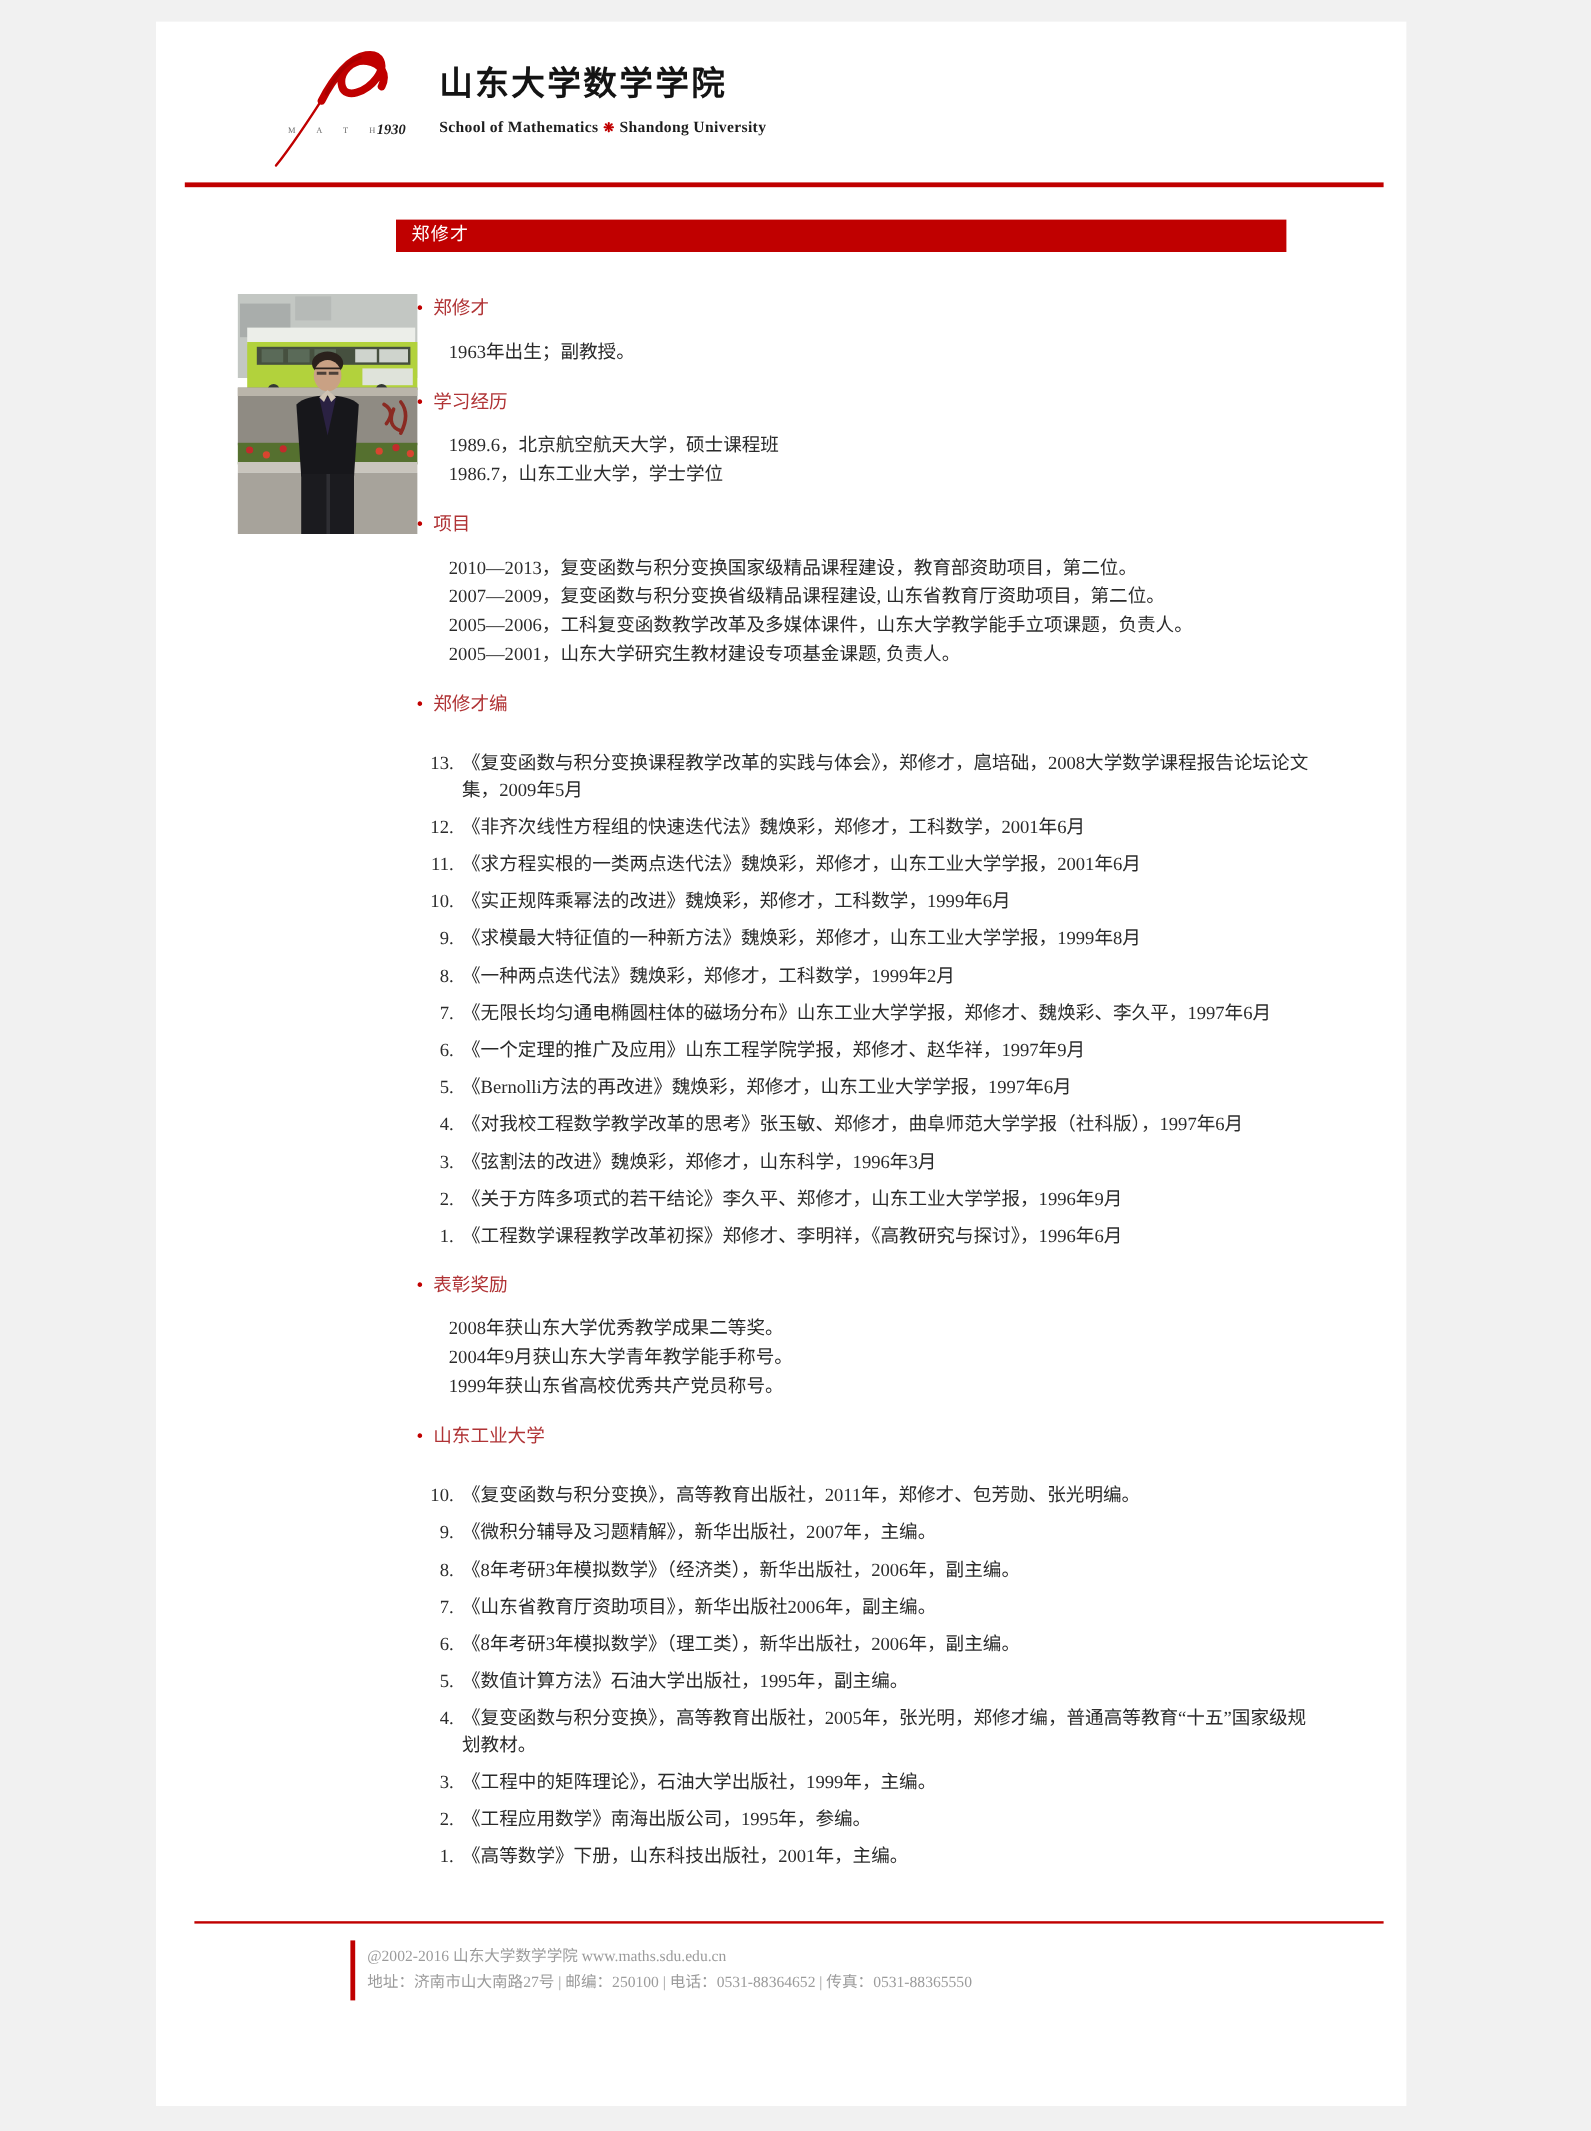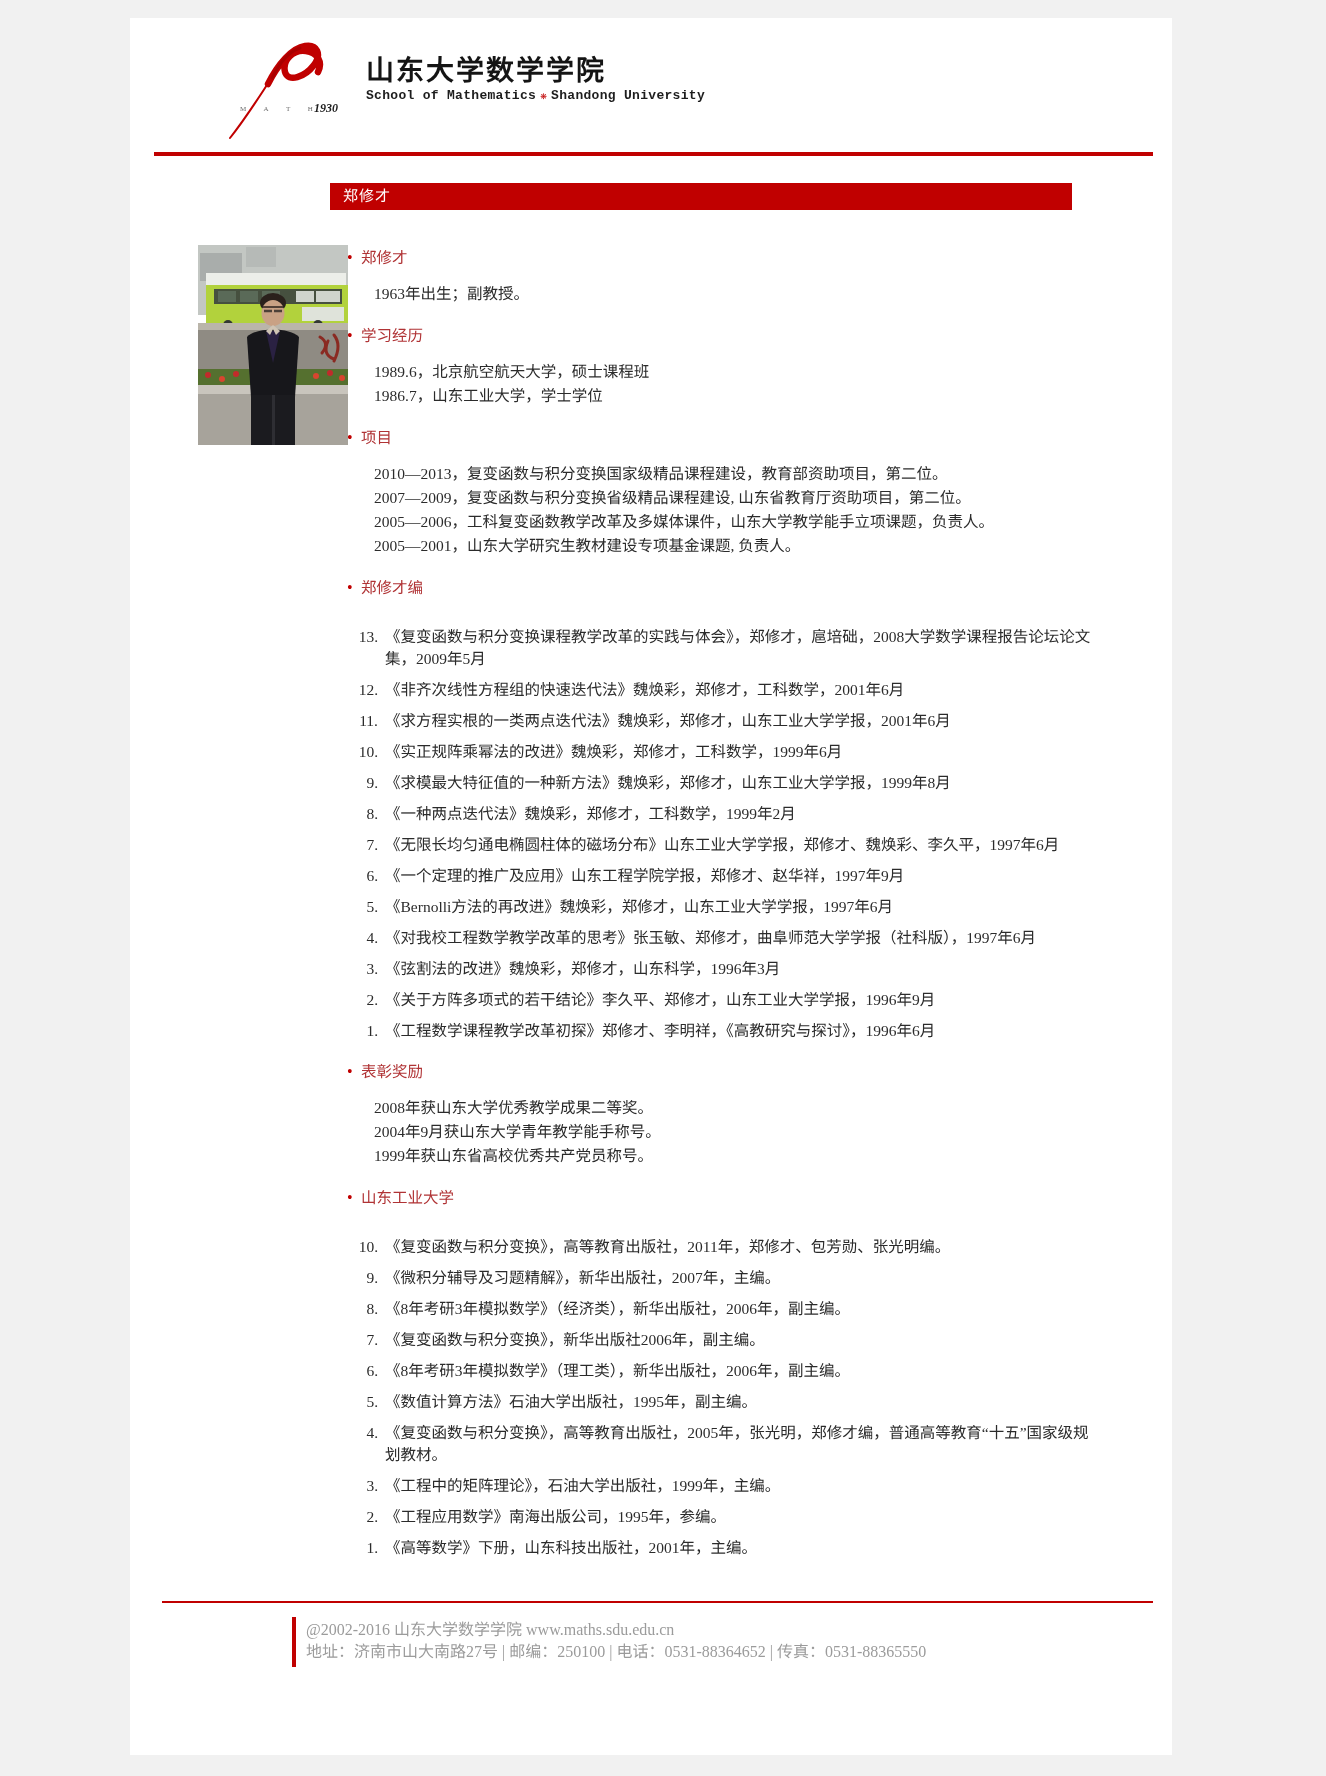--- a/index.html
+++ b/index.html
@@ -19,21 +19,21 @@
   }
   .card{
     width:1042px; margin-left:130px; margin-top:18px;
     background:#ffffff; padding-bottom:16px; min-height:1737px;
   }
   
   .header{position:relative; height:134px;}
   .logo{position:absolute; left:96px; top:24px; width:140px; height:104px;}
   .brand{position:absolute; left:236px; top:38px;}
   .brand-cn{font-size:28px; font-weight:bold; letter-spacing:2px; color:#141414; line-height:30px;}
-  .brand-en{font-size:13px; font-weight:bold; color:#1d1d1d; margin-top:2px; letter-spacing:0.3px;font-family:Liberation Mono, monospace;}
+  .brand-en{font-size:13px; font-weight:bold; color:#1d1d1d; margin-top:12px; letter-spacing:0.3px;}
   .brand-en .sep{color:var(--red); font-size:11px; padding:0 4px;}
   .rule{height:4px; background:var(--red); margin:0 19px 0 24px;}
   
   .bar{
     margin:27px 100px 0 200px; height:27px; background:var(--red);
     color:#ffffff; font-size:15px; line-height:27px; padding-left:13px;
     letter-spacing:1px;
   }
   
   .main{position:relative; padding-top:18px;}
@@ -45,21 +45,21 @@
   .sec-body.lines{margin:14px 0 0 27px; max-width:662px;}
   .sec-body.lines p{margin:0; font-size:15.5px; line-height:24px;}
   .sec-body.items{margin-top:28px;}
   .item{display:flex; margin-bottom:9px; font-size:15.5px; line-height:22px;}
   .item .num{flex:none; width:31px; text-align:right; margin-right:7px;}
   .item .txt{flex:1;}
   
   .footer-rule{height:2px; background:var(--red); margin:42px 19px 0 32px;}
   .footer{
     margin:14px 19px 0 162px; border-left:4px solid var(--red);
-    padding:2px 0 4px 10px; color:var(--ftr); font-size:16px;
+    padding:2px 0 4px 10px; color:var(--ftr); font-size:13px;
   }
   .footer p{margin:0; line-height:22px;}
 </style>
 </head>
 <body>
 
 <div class="card">
 
   <div class="header">
     <svg class="logo" viewBox="0 0 140 104" aria-hidden="true">
@@ -234,21 +234,21 @@
             <div class="item">
               <span class="num">9.</span>
               <span class="txt">《微积分辅导及习题精解》，新华出版社，2007年，主编。</span>
             </div>
             <div class="item">
               <span class="num">8.</span>
               <span class="txt">《8年考研3年模拟数学》（经济类），新华出版社，2006年，副主编。</span>
             </div>
             <div class="item">
               <span class="num">7.</span>
-              <span class="txt">《复变函数与积分变换》，新华出版社2006年，副主编。</span>
+              <span class="txt">《山东省教育厅资助项目》，新华出版社2006年，副主编。</span>
             </div>
             <div class="item">
               <span class="num">6.</span>
               <span class="txt">《8年考研3年模拟数学》（理工类），新华出版社，2006年，副主编。</span>
             </div>
             <div class="item">
               <span class="num">5.</span>
               <span class="txt">《数值计算方法》石油大学出版社，1995年，副主编。</span>
             </div>
             <div class="item">

